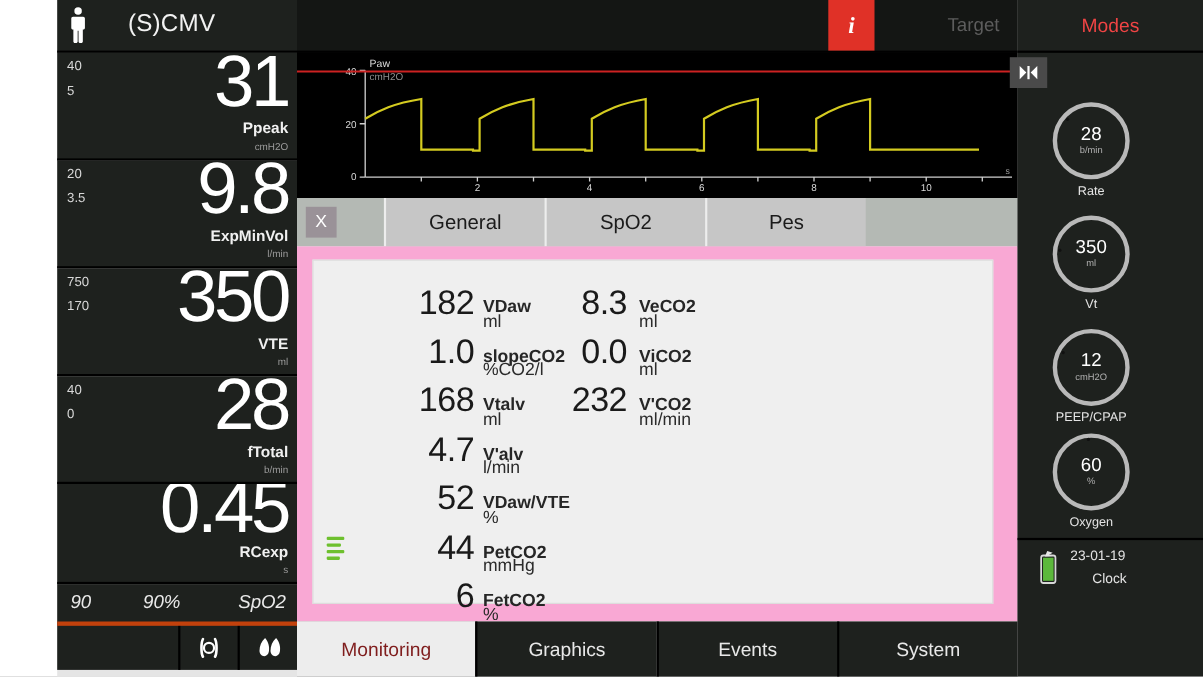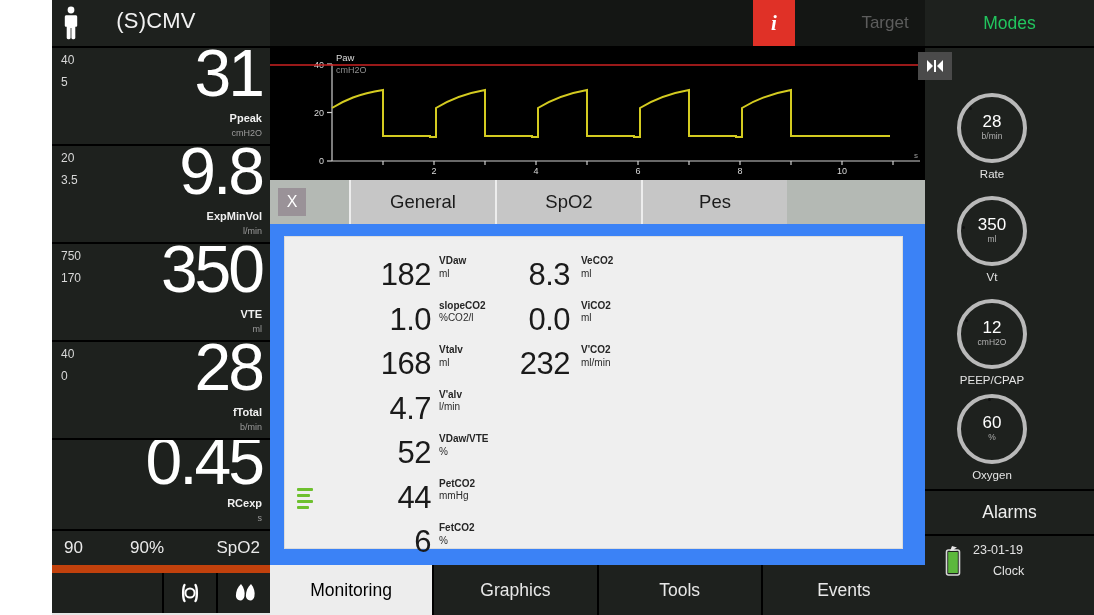--- a/index.html
+++ b/index.html
@@ -13,26 +13,26 @@
   .mhead{position:relative;height:46px;background:#1e211e;border-bottom:2px solid #000;}
   .pticon{position:absolute;left:9px;top:6px;width:20px;height:34px;}
   .mode-name{position:absolute;left:0;right:10px;top:8px;text-align:center;
      color:#f2f2f2;font-size:22px;letter-spacing:.2px;}
 
   .mbox{position:relative;height:96px;background:#1e211e;border-bottom:2px solid #000;overflow:hidden;}
   .lim-hi{position:absolute;left:9px;top:5px;font-size:12px;color:#d8d8d8;}
   .lim-lo{position:absolute;left:9px;top:27px;font-size:12px;color:#d8d8d8;}
   .bigval{position:absolute;right:8px;top:-16px;font-size:66px;color:#fff;
      font-weight:300;letter-spacing:-3px;line-height:1.25;font-family:"Liberation Sans",sans-serif;}
-  .mlabel{position:absolute;right:8px;bottom:20px;font-size:11px;color:#f0f0f0;font-weight:bold;}
+  .mlabel{position:absolute;right:8px;bottom:20px;font-size:14px;color:#f0f0f0;font-weight:bold;}
   .munit{position:absolute;right:8px;bottom:6px;font-size:9px;color:#9c9c9c;}
   #box-rcexp{height:89px;text-align:center;}
   #box-rcexp .bigval{top:-20px;}
 
-  .spo2row{position:relative;height:34px;background:#1e211e;border-bottom:8px solid #c2410c;}
+  .spo2row{position:relative;height:34px;background:#1e211e;border-bottom:4px solid #c2410c;font-style:italic;}
   .spo2row span{position:absolute;top:7px;font-size:17px;color:#eaeaea;}
   .sp-a{left:12px;} .sp-b{left:78px;} .sp-c{right:10px;}
 
   .iconrow{position:relative;height:40px;background:#1e211e;display:flex;}
   .iconrow .cell{flex:1;border-right:2px solid #000;}
   .iconrow .cell.ic{flex:0 0 52px;display:flex;align-items:center;justify-content:center;}
   .iconrow .cell:last-child{border-right:none;}
 
   
   #center{position:absolute;left:270px;top:0;width:655px;height:615px;background:#000;}
@@ -52,47 +52,47 @@
 
   
   #panel{position:absolute;left:0;top:180px;width:655px;height:385px;background:#ededed;}
   #tabbar{position:relative;height:44px;background:#b4b9b4;}
   .closebtn{position:absolute;left:8px;top:8px;width:28px;height:28px;background:#9a9298;
      color:#fff;font-size:16px;display:flex;align-items:center;justify-content:center;cursor:pointer;}
   .tabs{position:absolute;left:79px;top:0;display:flex;height:44px;}
   .tab{width:144px;height:44px;display:flex;align-items:center;justify-content:center;
      font-size:18.5px;color:#1b1b1b;background:#c6c6c6;border-left:2px solid #ededed;cursor:pointer;}
   .tab.active{background:#ededed;color:#111;}
-  #panelbody{position:absolute;left:0;top:44px;width:655px;height:341px;background:#3b82f6;}
+  #panelbody{position:absolute;left:0;top:44px;width:655px;height:341px;background:#f9a8d4;}
   #card{position:absolute;left:14px;top:12px;width:617px;height:311px;background:#efefef;
      border:1px solid #dcdcdc;}
 
   .gridwrap{position:absolute;left:24px;top:16px;width:570px;}
   .vitem{position:relative;height:44.5px;}
   .vnum{position:absolute;font-size:31px;color:#1a1a1a;font-weight:300;text-align:right;
      letter-spacing:-0.5px;line-height:44px;}
-  .vmeta{position:absolute;font-size:10px;color:#262626;line-height:12.5px;top:2px;font-weight:bold;}
+  .vmeta{position:absolute;font-size:16px;color:#262626;line-height:12.5px;top:21px;font-weight:bold;}
   .vmeta .u{font-weight:normal;color:#2b2b2b;}
   .colA .vnum{left:10px;width:112px;}
   .colA .vmeta{left:130px;}
   .colB .vnum{left:149px;width:112px;}
   .colB .vmeta{left:272px;}
   #sigbars{position:absolute;left:-12px;top:12px;width:16px;}
   #sigbars i{display:block;background:#6ec02e;height:3px;margin-bottom:3px;border-radius:1px;}
 
   
   #bottomnav{position:absolute;left:0;top:565px;width:655px;height:50px;background:#ededed;display:flex;}
   .nav{flex:1;display:flex;align-items:center;justify-content:center;font-size:17.5px;
      color:#e8e8e8;background:#1e211e;border-left:2px solid #000;cursor:pointer;}
-  .nav.active{background:#ededed;color:#000000;border-left:none;}
+  .nav.active{background:#ededed;color:#7f1d1d;border-left:none;}
 
   
   #right{position:absolute;left:925px;top:0;width:169px;height:615px;background:#1e211e;}
   #modesbtn{height:46px;border-bottom:2px solid #000;display:flex;align-items:center;
-     justify-content:center;font-size:17.5px;color:#22c55e;cursor:pointer;}
+     justify-content:center;font-size:17.5px;color:#ef4444;cursor:pointer;}
   #knobs{position:relative;height:441px;border-bottom:2px solid #000;}
   .knob{position:absolute;left:32px;width:70px;}
   .ring{position:relative;width:62px;height:62px;border-radius:50%;border:4px solid #b9b9b9;}
   .ring .dot{position:absolute;width:3px;height:3px;border-radius:50%;background:#111;}
   .kval{position:absolute;left:0;top:15px;width:62px;text-align:center;font-size:17px;color:#fff;}
   .kunit{position:absolute;left:0;top:34px;width:62px;text-align:center;font-size:8.5px;color:#b0b0b0;}
   .klabel{margin-top:5px;width:70px;text-align:center;font-size:11.5px;color:#e4e4e4;}
   .sidebtn{height:43px;border-bottom:2px solid #000;display:flex;align-items:center;
      justify-content:center;font-size:17.5px;color:#eee;cursor:pointer;}
   #clockrow{position:relative;height:50px;}
@@ -350,22 +350,22 @@
             </div>
 
           </div>
         </div>
       </div>
     </div>
 
     <div id="bottomnav">
       <div class="nav active">Monitoring</div>
       <div class="nav">Graphics</div>
-      <div class="nav">Tools</div>
       <div class="nav">Events</div>
+      <div class="nav">System</div>
     </div>
   </div>
 
   <div id="right">
     <div id="modesbtn">Modes</div>
 
     <div id="knobs">
 
       <div class="knob" style="top:45px">
         <div class="ring">
@@ -398,21 +398,20 @@
         <div class="ring">
           <div class="dot" style="left:27px;top:0px"></div>
           <div class="kval">60</div>
           <div class="kunit">%</div>
         </div>
         <div class="klabel">Oxygen</div>
       </div>
 
     </div>
 
-    <div class="sidebtn">Alarms</div>
 
     <div id="clockrow">
       <svg id="batt" viewBox="0 0 20 30">
         <rect x="3.5" y="4" width="13" height="25" rx="2" fill="none" stroke="#d8d8d8" stroke-width="1.6"></rect>
         <rect x="5.2" y="6" width="9.6" height="21" fill="#5cb83c"></rect>
         <path d="M9 0 L14 1.5 L10.5 3.5 L15 4.5 L7 5 Z" fill="#e6e6e6"></path>
       </svg>
       <div id="clockdate">23-01-19</div>
       <div id="clocklbl">Clock</div>
     </div>

